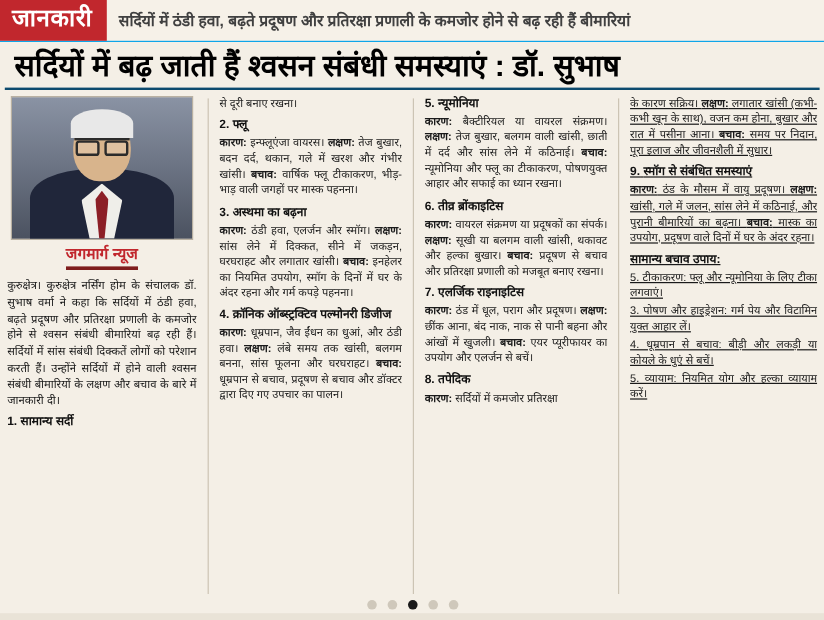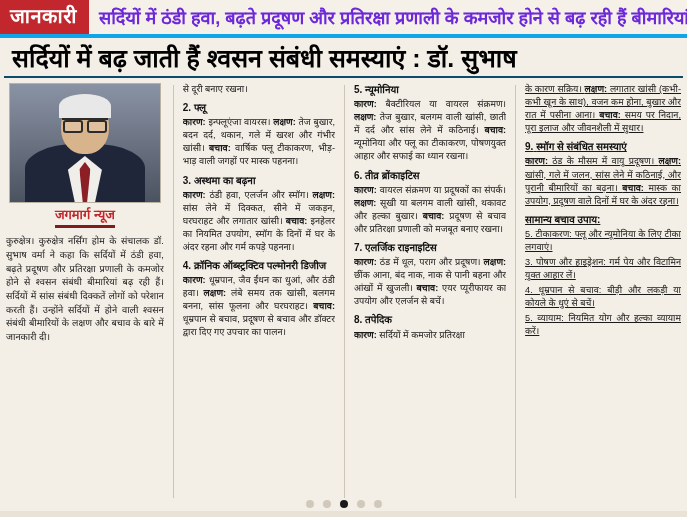--- a/index.html
+++ b/index.html
@@ -12,40 +12,40 @@
   }
   .paper{
     position:absolute;inset:0;
     background:#f4efe6;
     padding:0;
   }
   
   .banner{
     display:flex;align-items:stretch;
     height:34px;
-    border-bottom:4px solid #0ea5e9;
+    border-bottom:1px solid #0ea5e9;
     background:#f6f1e8;
   }
   .banner-tag{
     background:#c1272d;
     color:#fff;
     font-weight:bold;
     font-size:20px;
     letter-spacing:.5px;
     display:flex;align-items:center;
     padding:0 12px 2px 10px;
     line-height:1;
   }
   .banner-text{
     flex:1;
     display:flex;align-items:center;
     padding:0 6px 0 10px;
-    font-size:18px;
+    font-size:13px;
     font-weight:bold;
-    color:#6d28d9;
+    color:#404040;
     letter-spacing:0;
     white-space:nowrap;
     overflow:hidden;
   }
   
   .headline{
     color:#000000;
     font-size:25px;
     font-weight:bold;
     line-height:1.12;
@@ -178,20 +178,24 @@
         <div class="face"></div>
         <div class="hair"></div>
         <div class="glasses"></div>
       </div>
       <div class="logo-block">
         <span class="logo-mark">जगमार्ग न्यूज</span>
       </div>
       <p class="lead">कुरुक्षेत्र। कुरुक्षेत्र नर्सिंग होम के संचालक डॉ. सुभाष वर्मा ने कहा कि सर्दियों में ठंडी हवा, बढ़ते प्रदूषण और प्रतिरक्षा प्रणाली के कमजोर होने से श्वसन संबंधी बीमारियां बढ़ रही हैं। सर्दियों में सांस संबंधी दिक्कतें लोगों को परेशान करती हैं। उन्होंने सर्दियों में होने वाली श्वसन संबंधी बीमारियों के लक्षण और बचाव के बारे में जानकारी दी।</p>
 
       <div class="sec">
+        <div class="sec-title">
+          <span>1.</span>
+          <span>सामान्य सर्दी</span>
+        </div>
       </div>
     </div>
 
     <div class="col-divider"></div>
 
     <div class="col c2">
       <p>से दूरी बनाए रखना।</p>
       <div class="sec">
         <div class="sec-title">
           <span>2.</span>

